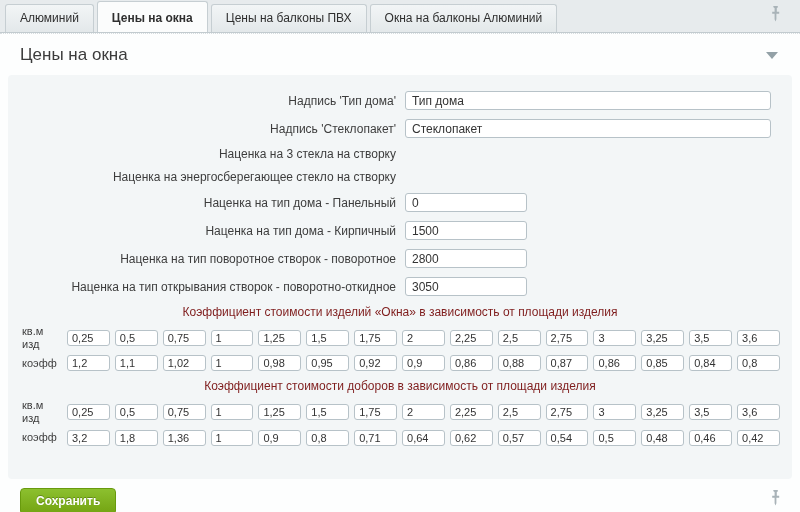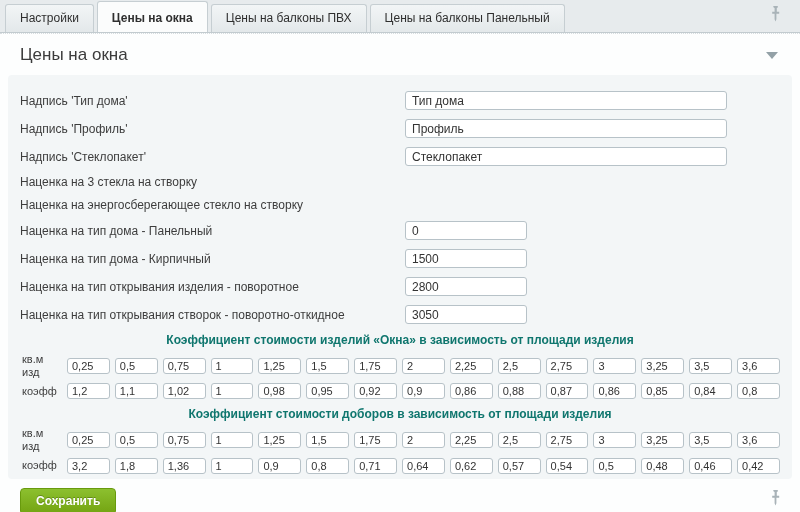--- a/index.html
+++ b/index.html
@@ -69,42 +69,43 @@
     background: #f3f6f7;
     border-radius: 4px;
     padding: 16px 12px 12px 12px;
     height: 404px;
   }
 
   
   .form-row { display: flex; align-items: center; margin-bottom: 9px; }
   .field-label {
     width: 385px;
+    text-align: right;
     padding-right: 9px;
     color: #3d3d3d;
   }
   input {
     font-family: "Liberation Sans", "DejaVu Sans", sans-serif;
     font-size: 12px;
     color: #333;
     background: #fff;
     border: 1px solid #b7c2c8;
     border-radius: 3px;
     height: 19px;
     padding: 0 6px;
     outline: none;
   }
-  input.wide { width: 322px; }
+  input.wide { width: 366px; }
   input.narrow { width: 122px; }
 
   
   .section-title {
     text-align: center;
-    font-weight: bold;
-    color: #0f766e;
+    font-weight: normal;
+    color: #7f1d1d;
     margin: 8px 0 6px 0;
   }
   .coef-row { display: flex; align-items: center; gap: 5px; margin-bottom: 5px; }
   .coef-label {
     width: 42px;
     flex: 0 0 42px;
     font-size: 11px;
     line-height: 1.15;
     color: #3d3d3d;
     padding-left: 2px;
@@ -131,67 +132,63 @@
     text-shadow: 0 -1px 0 rgba(0,0,0,0.25);
     cursor: pointer;
   }
   .pin-bottom { position: absolute; right: 18px; top: 10px; cursor: pointer; }
   .pin-svg { display: block; }
 </style>
 </head>
 <body>
 
 <div class="tab-bar">
-  <div class="tab">Настройки</div>
+  <div class="tab">Алюминий</div>
     <div class="tab active">Цены на окна</div>
     <div class="tab">Цены на балконы ПВХ</div>
-    <div class="tab">Цены на балконы Панельный</div>
+    <div class="tab">Окна на балконы Алюминий</div>
     <span class="pin-top">
     <svg class="pin-svg" width="13" height="17" viewBox="0 0 13 17">
       <path d="M4.2 1h4.6v1.6l-1 .5v3.6h2.4v2H7.4v5.6l-.9 2.2-.9-2.2V8.7H3.2v-2h2.4V3.1l-1-.5z" fill="#a9b3b8"></path>
     </svg>
   </span>
 </div>
 
 <div class="panel">
   <div class="panel-header">
     <span class="panel-title">Цены на окна</span>
     <span class="collapse-arrow"></span>
   </div>
 
   <div class="content">
     <div>
         <div class="form-row">
           <label class="field-label">Надпись 'Тип дома'</label>
           <input type="text" class="wide" value="Тип дома" style="">
         </div>
         <div class="form-row">
-          <label class="field-label">Надпись 'Профиль'</label>
-          <input type="text" class="wide" value="Профиль" style="">
-        </div>
-        <div class="form-row">
           <label class="field-label">Надпись 'Стеклопакет'</label>
           <input type="text" class="wide" value="Стеклопакет" style="">
         </div>
         <div class="form-row">
           <label class="field-label">Наценка на 3 стекла на створку</label>
         </div>
         <div class="form-row">
           <label class="field-label">Наценка на энергосберегающее стекло на створку</label>
         </div>
         <div class="form-row">
           <label class="field-label">Наценка на тип дома - Панельный</label>
           <input type="text" class="narrow" value="0" style="">
         </div>
         <div class="form-row">
           <label class="field-label">Наценка на тип дома - Кирпичный</label>
           <input type="text" class="narrow" value="1500" style="">
         </div>
         <div class="form-row">
-          <label class="field-label">Наценка на тип открывания изделия - поворотное</label>
+          <label class="field-label">Наценка на тип поворотное створок - поворотное</label>
           <input type="text" class="narrow" value="2800" style="">
         </div>
         <div class="form-row">
           <label class="field-label">Наценка на тип открывания створок - поворотно-откидное</label>
           <input type="text" class="narrow" value="3050" style="">
         </div>
       </div>
     <div>
         <div class="section-title">Коэффициент стоимости изделий «Окна» в зависимость от площади изделия</div>
         <div class="coef-row">

